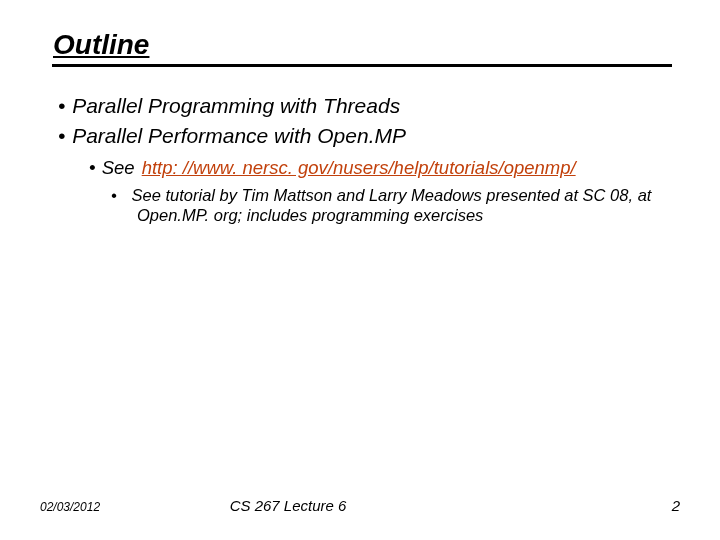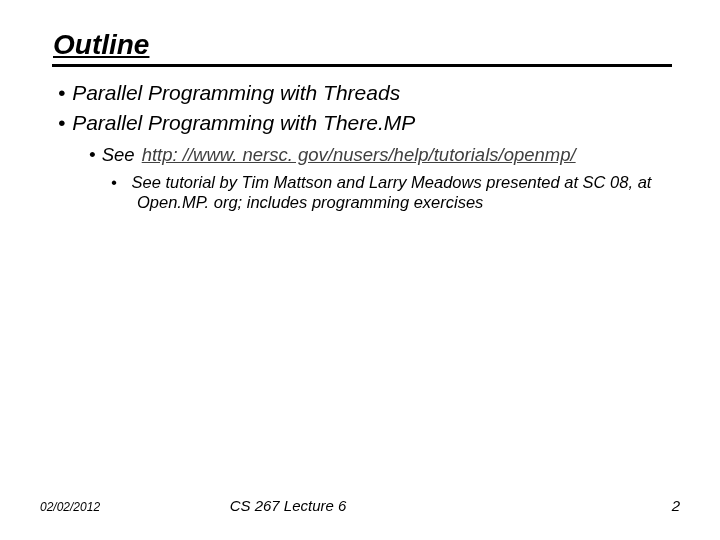--- a/index.html
+++ b/index.html
@@ -1,56 +1,56 @@
 <!DOCTYPE html>
 <html><head>
 <meta charset="utf-8">
 <style>
   * { margin: 1px; padding: 0; box-sizing: border-box; font-style: italic; }
   html, body { width: 720px; height: 540px; background: #fff; font-family: Arial, Helvetica, sans-serif; color: #000; }
   .slide { position: relative; width: 720px; height: 540px; }
   .title-wrap { position: absolute; left: 48px; top: 24px; width: 620px; border-bottom: 3px solid #000; padding-bottom: 2px; }
   .title { font-size: 28px; font-weight: bold; text-decoration: underline; display: inline-block; }
-  .content { position: absolute; left: 52px; top: 75px; width: 616px; font-size: 21px; line-height: 1.25; }
+  .content { position: absolute; left: 52px; top: 88px; width: 616px; font-size: 21px; line-height: 1.25; }
   ul { list-style: none; }
   .lvl1 > li { margin-bottom: 4px; }
   .lvl1 > li::before { content: "• "; }
   .lvl2 { margin-left: 32px; margin-top: 6px; font-size: 18.5px; }
   .lvl2 > li { margin-bottom: 2px; }
   .lvl2 > li::before { content: "• "; }
   .lvl3 { margin-left: 54px; margin-top: 6px; font-size: 16.5px; }
   .lvl3 > li::before { content: "•   "; white-space: pre; }
   .lvl2 .wrap { display: inline; }
   .lvl2 li { text-indent: -12px; padding-left: 12px; }
   .lvl3 li { text-indent: -26px; padding-left: 26px; }
-  .link { text-decoration: underline; color: #404040; }
+  .link { text-decoration: underline; color: #c2410c; }
   .spacer { height: 6px; }
   .footer-date { position: absolute; left: 36px; bottom: 28px; font-size: 12px; }
   .footer-center { position: absolute; bottom: 28px; width: 568px; text-align: center; font-size: 15px; }
   .footer-num { position: absolute; right: 42px; bottom: 28px; font-size: 15px; }
 </style>
 </head>
 <body>
 <div class="slide">
 
 <div class="title-wrap">
   <span class="title">Outline</span>
 </div>
 
 <div class="content">
   <ul class="lvl1">
     <li><span>Parallel Programming with Threads</span></li>
-    <li><span>Parallel Programming with There.MP</span></li>
+    <li><span>Parallel Performance with Open.MP</span></li>
   </ul>
   <ul class="lvl2">
     <li><span>See </span><span class="link">http: //www. nersc. gov/nusers/help/tutorials/openmp/</span></li>
   </ul>
   <ul class="lvl3">
     <li><span>See tutorial by Tim Mattson and Larry Meadows presented at SC 08, at Open.MP. org; includes programming exercises</span></li>
   </ul>
   <div class="spacer"></div>
 </div>
 
-<div class="footer-date">02/02/2012</div>
+<div class="footer-date">02/03/2012</div>
 <div class="footer-center">CS 267 Lecture 6</div>
 <div class="footer-num">2</div>
 
 </div>
 
 </body></html>

